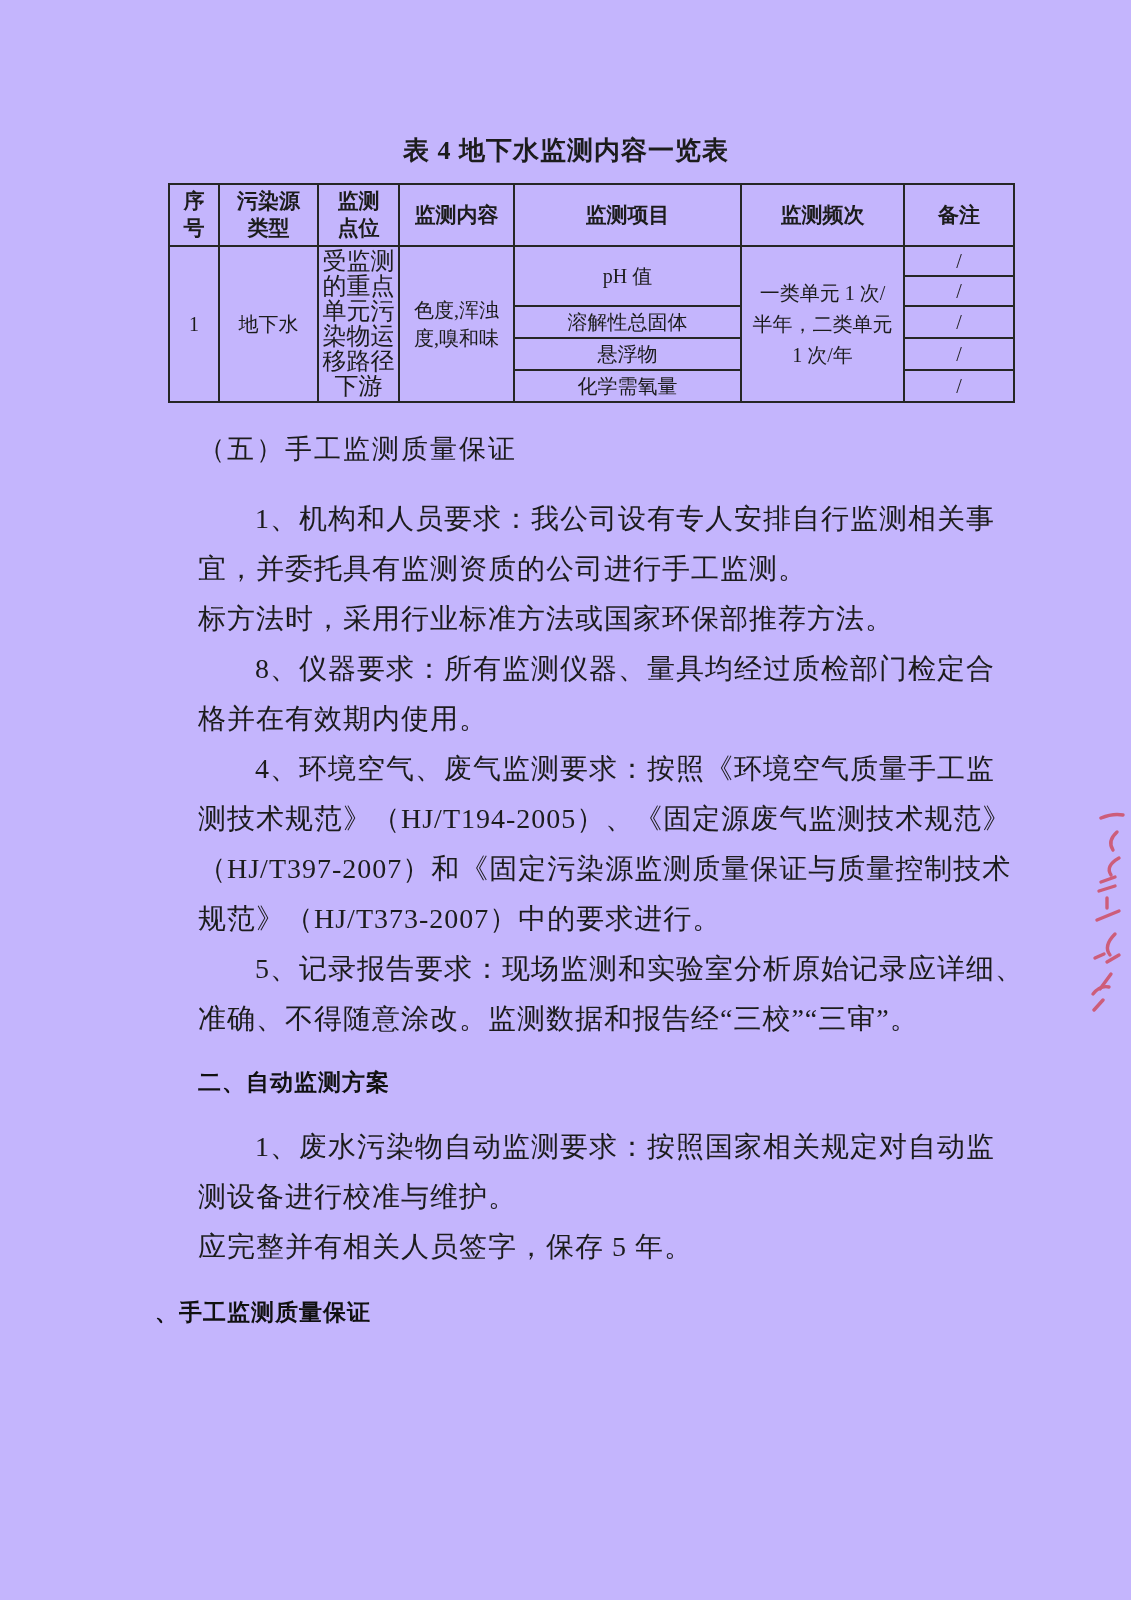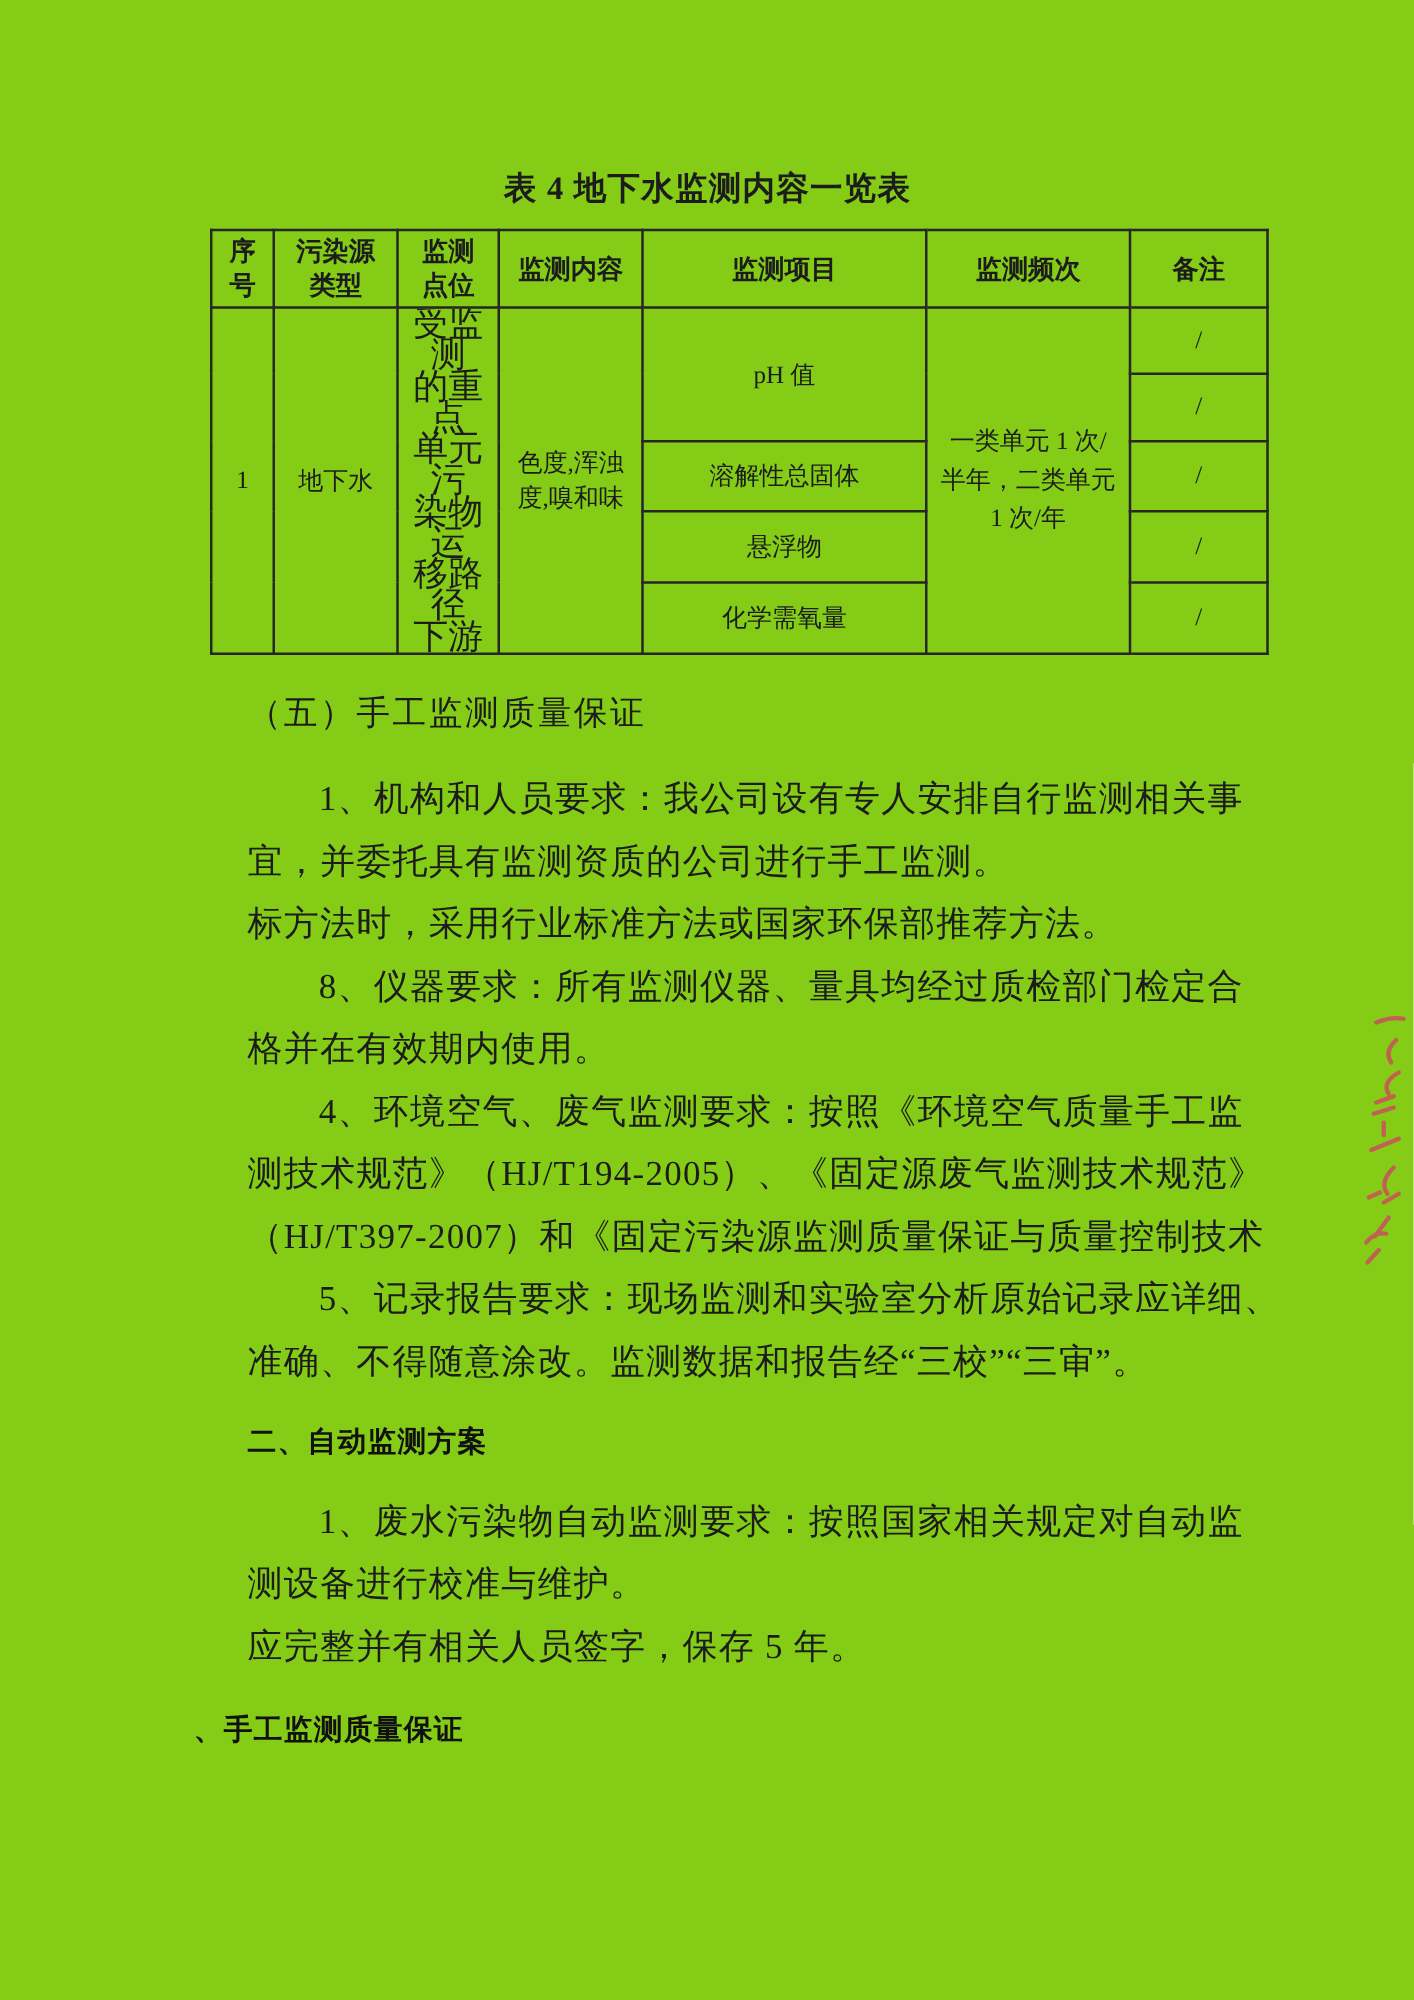--- a/index.html
+++ b/index.html
@@ -1,20 +1,20 @@
 <!DOCTYPE html>
 <html><head>
 <meta charset="utf-8">
 <style>
   html, body { margin: 0; padding: 0; background: #ffffff; }
   .page {
     position: relative;
     width: 1131px;
     height: 1600px;
-    background: #84cc16;
+    background: #c4b5fd;
     overflow: hidden;
     box-sizing: border-box;
     padding: 136px 0 0 166px;
     color: #1c1c1c;
     font-family: "Liberation Serif", "DejaVu Serif", serif;
   }
   .doc-title {
     width: 800px;
     text-align: center;
     font-size: 26px;
@@ -38,21 +38,21 @@
   }
   table.mon th {
     font-size: 21px;
     font-weight: bold;
     height: 60px;
   }
   table.mon td { font-size: 20px; }
   .hl { display: block; line-height: 27px; }
   tr.r30 { height: 30px; }
   tr.r32 { height: 32px; }
-  .pt-line { display: block; line-height: 25px; font-size: 28px; }
+  .pt-line { display: block; line-height: 25px; font-size: 24px; }
   .ct-line { display: block; line-height: 28px; font-size: 20px; }
   .fq-line { display: block; line-height: 31px; font-size: 20px; }
   .rm { font-size: 20px; }
   .line {
     font-size: 28px;
     line-height: 50px;
     letter-spacing: 1px;
     white-space: nowrap;
     margin-left: 32px;
   }
@@ -178,20 +178,21 @@
     <div class="line">标方法时，采用行业标准方法或国家环保部推荐方法。</div>
   </div>
   <div>
     <div class="line indent">8、仪器要求：所有监测仪器、量具均经过质检部门检定合</div>
     <div class="line">格并在有效期内使用。</div>
   </div>
   <div>
     <div class="line indent">4、环境空气、废气监测要求：按照《环境空气质量手工监</div>
     <div class="line">测技术规范》（HJ/T194-2005）、《固定源废气监测技术规范》</div>
     <div class="line">（HJ/T397-2007）和《固定污染源监测质量保证与质量控制技术</div>
+    <div class="line">规范》（HJ/T373-2007）中的要求进行。</div>
   </div>
   <div>
     <div class="line indent">5、记录报告要求：现场监测和实验室分析原始记录应详细、</div>
     <div class="line">准确、不得随意涂改。监测数据和报告经“三校”“三审”。</div>
   </div>
 
   <div class="line h-bold h-auto">二、自动监测方案</div>
 
   <div>
     <div class="line indent">1、废水污染物自动监测要求：按照国家相关规定对自动监</div>

